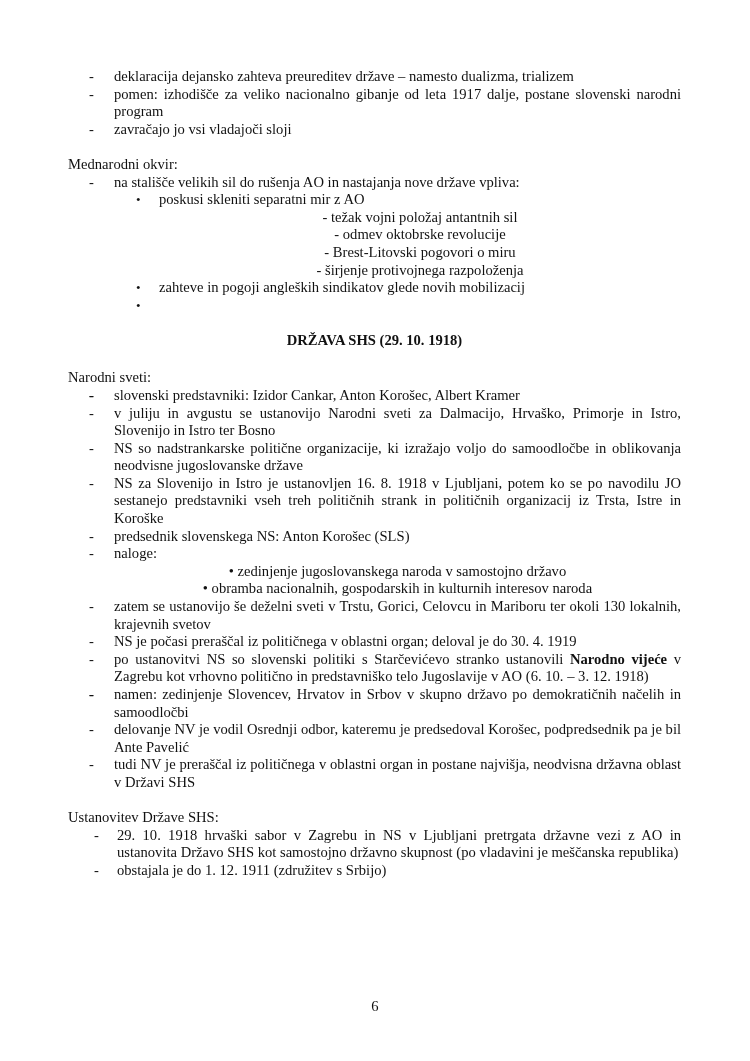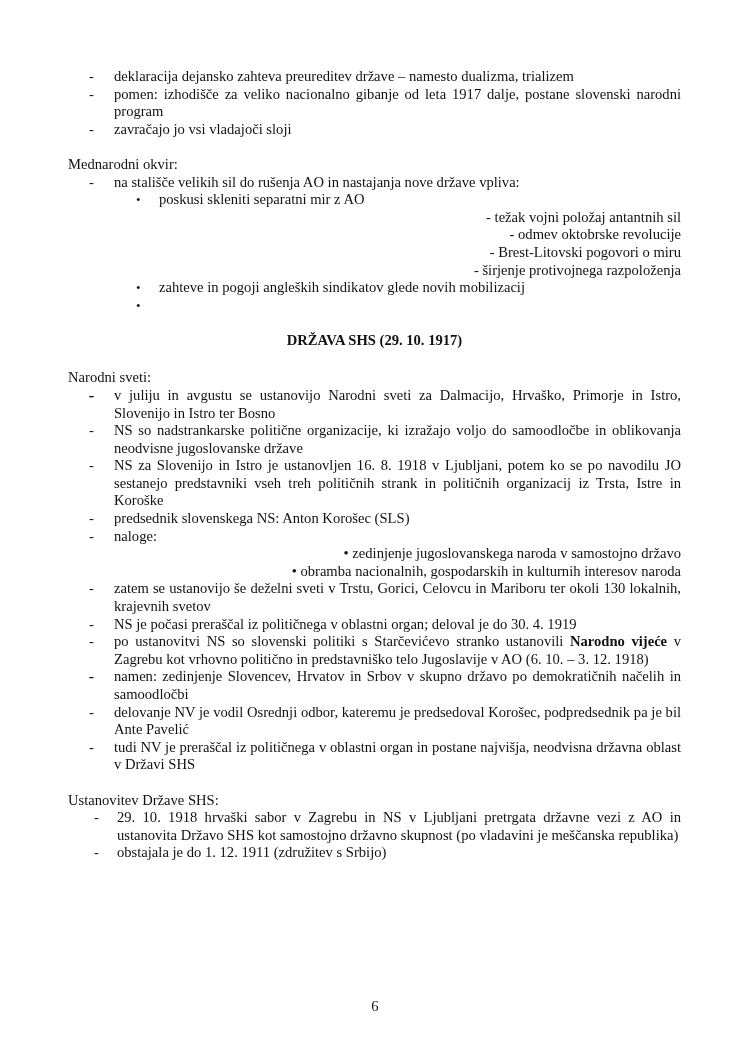--- a/index.html
+++ b/index.html
@@ -9,21 +9,21 @@
     font-size: 14.6px; line-height: 17.6px; color: #111111;
   }
   .page { position: absolute; left: 68px; top: 68px; width: 613px; }
   ul { list-style: none; margin: 0; padding: 0; }
   .dash-list > li { position: relative; padding-left: 46px; text-align: justify; }
   .dash-list > li > .dash { position: absolute; left: 21px; top: 0; }
   .dash-list.shifted > li { padding-left: 49px; }
   .dash-list.shifted > li > .dash { left: 26px; }
   .bullet-list > li { position: relative; padding-left: 91px; text-align: justify; }
   .bullet-list > li > .bullet { position: absolute; left: 68px; top: 0; font-size: 13px; }
-  .sub-line { display: block; text-align: right; }
+  .sub-line { display: block; text-align: center; }
   .section-heading { display: inline-block; }
   .gap { height: 17.6px; }
   .gap2 { height: 35px; }
   .title { text-align: center; font-weight: bold; }
   .page-number { position: absolute; left: 0; width: 750px; top: 998px; text-align: center; }
   p { margin: 0; }
 </style>
 </head>
 <body>
 
@@ -56,29 +56,29 @@
         <span>zahteve in pogoji angleških sindikatov glede novih mobilizacij</span>
       </li>
       <li>
         <span class="bullet">•</span>
       </li>
     </ul>
   </div>
 
   <div class="gap2"></div>
 
-  <p class="title">DRŽAVA SHS (29. 10. 1917)</p>
+  <p class="title">DRŽAVA SHS (29. 10. 1918)</p>
 
   <div class="gap2" style="height:20px"></div>
 
   <div>
     <span class="section-heading">Narodni sveti:</span>
     <ul class="dash-list">
       <li><span class="dash">-</span></li>
-      <li><span class="dash">-</span></li>
+      <li><span class="dash">-</span><span>slovenski predstavniki: Izidor Cankar, Anton Korošec, Albert Kramer</span></li>
       <li><span class="dash">-</span><span>v juliju in avgustu se ustanovijo Narodni sveti za Dalmacijo, Hrvaško, Primorje in Istro, Slovenijo in Istro ter Bosno</span></li>
       <li><span class="dash">-</span><span>NS so nadstrankarske politične organizacije, ki izražajo voljo do samoodločbe in oblikovanja neodvisne jugoslovanske države</span></li>
       <li><span class="dash">-</span><span>NS za Slovenijo in Istro je ustanovljen 16. 8. 1918 v Ljubljani, potem ko se po navodilu JO sestanejo predstavniki vseh treh političnih strank in političnih organizacij iz Trsta, Istre in Koroške</span></li>
       <li><span class="dash">-</span><span>predsednik slovenskega NS: Anton Korošec (SLS)</span></li>
       <li><span class="dash">-</span><span>naloge:</span>
         <span class="sub-line">• zedinjenje jugoslovanskega naroda v samostojno državo</span>
         <span class="sub-line">• obramba nacionalnih, gospodarskih in kulturnih interesov naroda</span>
       </li>
       <li><span class="dash">-</span><span>zatem se ustanovijo še deželni sveti v Trstu, Gorici, Celovcu in Mariboru ter okoli 130 lokalnih, krajevnih svetov</span></li>
       <li><span class="dash">-</span><span>NS je počasi preraščal iz političnega v oblastni organ; deloval je do 30. 4. 1919</span></li>

